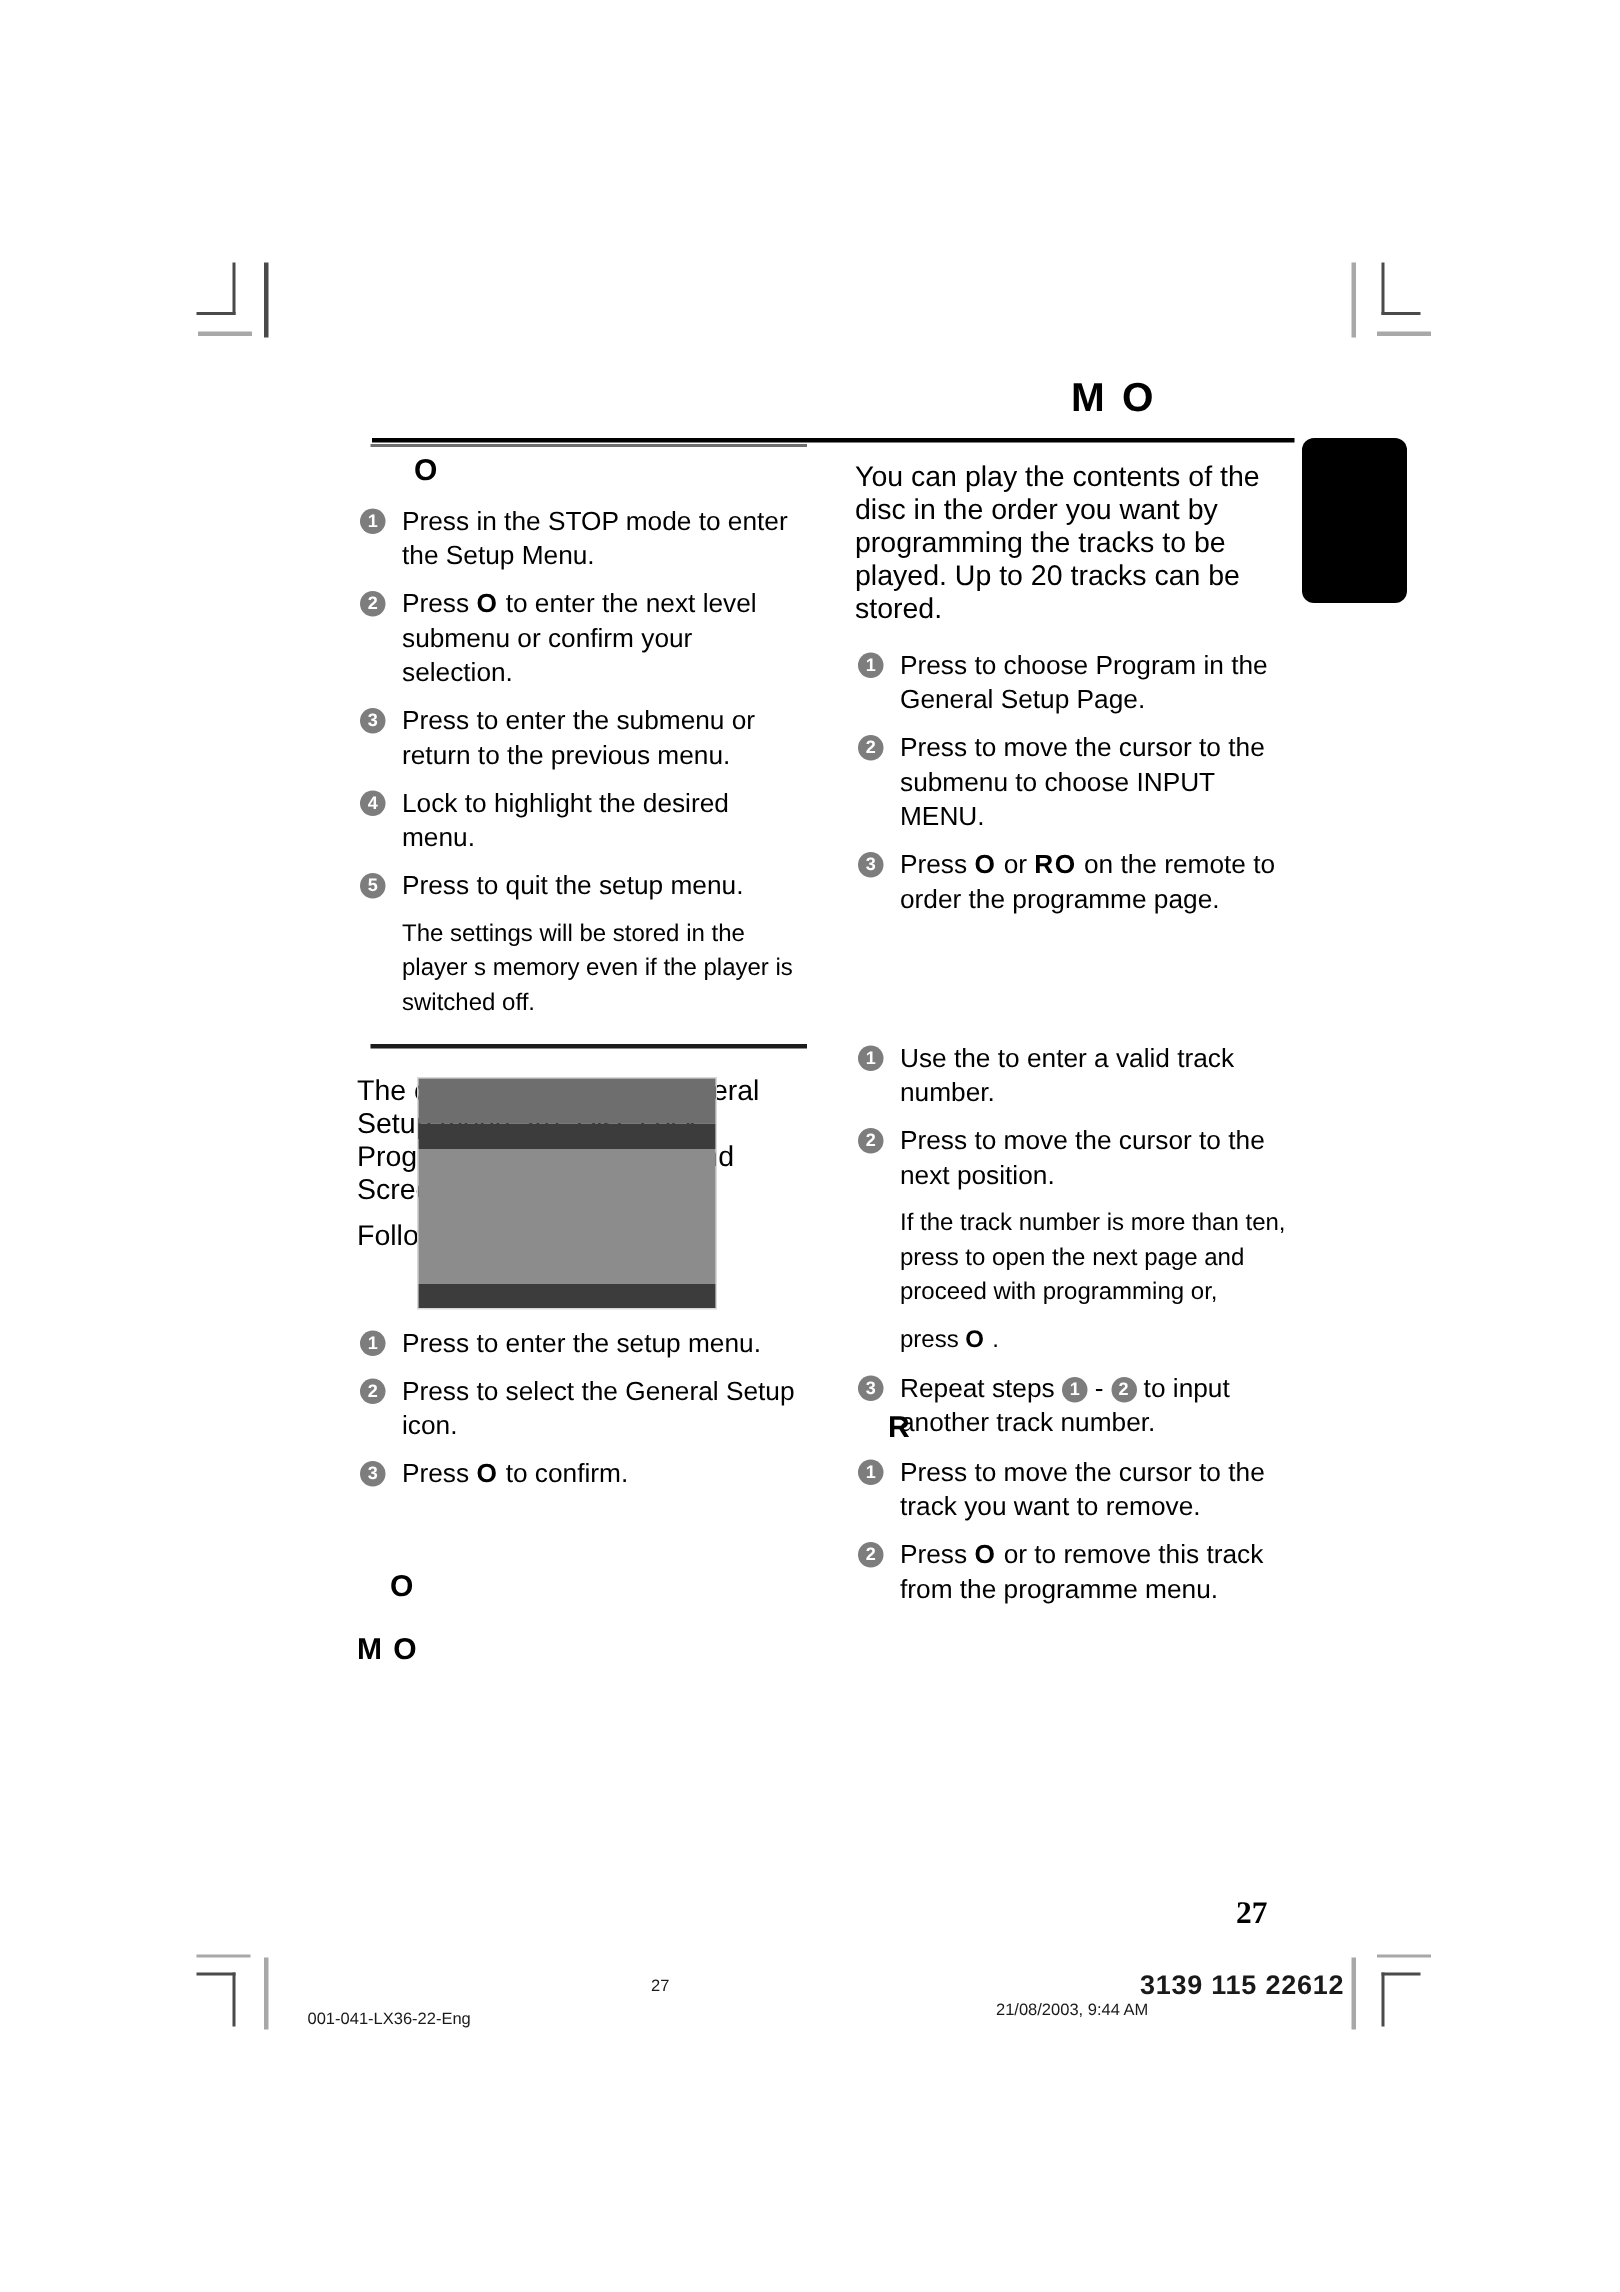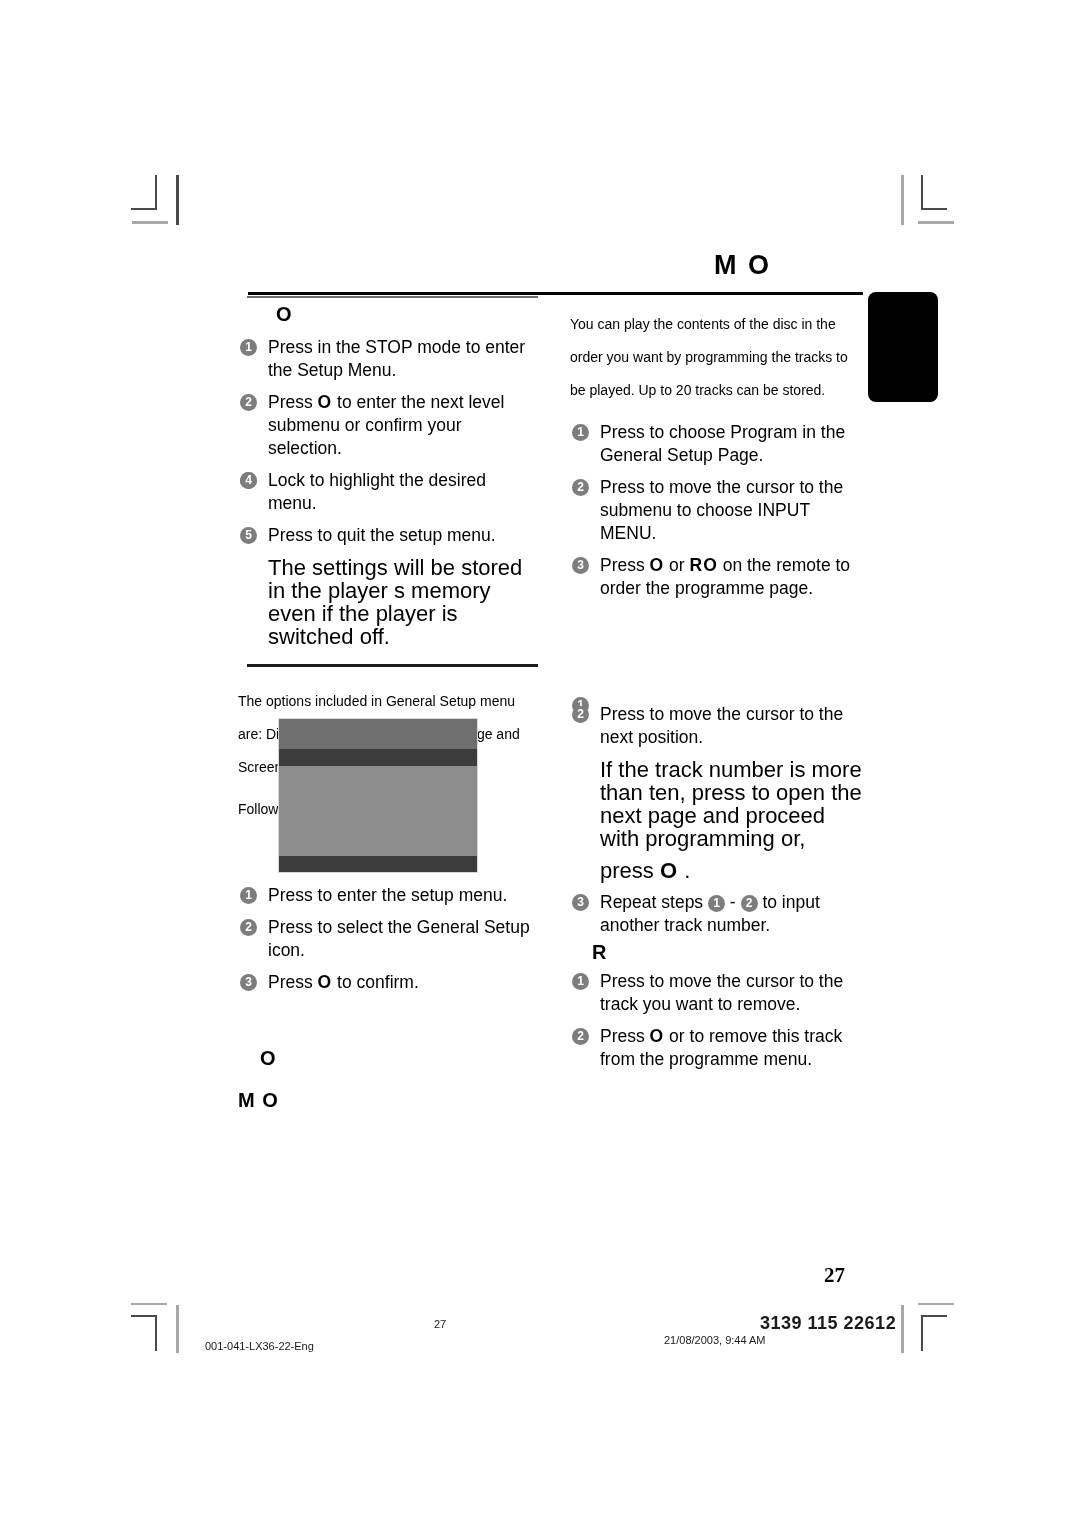--- a/index.html
+++ b/index.html
@@ -170,27 +170,27 @@
     color: #ffffff;
     font-size: 12px;
     font-weight: bold;
     line-height: 17px;
     text-align: center;
     vertical-align: 1px;
   }
   .para {
     margin: 0 0 9px 8px;
     padding-left: 30px;
-    font-size: 22px;
+    font-size: 16px;
     line-height: 23px;
   }
   .plain {
     margin: 0 0 9px 8px;
-    font-size: 14px;
-    line-height: 33px;
+    font-size: 19px;
+    line-height: 22px;
   }
 
   
   .glyph {
     display: inline-block;
     vertical-align: baseline;
   }
   .glyph.bold {
     font-weight: bold;
     letter-spacing: 1px;
@@ -283,20 +283,21 @@
     <span>Press             in the STOP mode to enter the Setup Menu.</span>
   </div>
 
   <div class="step">
     <span class="num">2</span>
     <span>Press </span><span class="glyph bold">O</span><span>   to enter the next level submenu or confirm your selection.</span>
   </div>
 
   <div class="step">
     <span class="num">3</span>
+    <span>Press           to enter the submenu or return to the previous menu.</span>
   </div>
 
   <div class="step">
     <span class="num">4</span>
     <span>Lock          to highlight the desired menu.</span>
   </div>
 
   <div class="step">
     <span class="num">5</span>
     <span>Press                to quit the setup menu.</span>
@@ -354,20 +355,21 @@
 
   <div class="step">
     <span class="num">3</span>
     <span>Press </span><span class="glyph bold">O</span><span>  or  </span><span class="glyph bold">RO</span><span>   on the remote to order the programme page.</span>
   </div>
 </div>
 
 <div class="col-right" style="top: 694px;">
   <div class="step">
     <span class="num">1</span>
+    <span>Use the                            to enter a valid track number.</span>
   </div>
 
   <div class="step">
     <span class="num">2</span>
     <span>Press             to move the cursor to the next position.</span>
   </div>
 
   <div class="para">If the track number is more than ten, press        to open the next page and proceed with programming or,</div>
   <div class="para" style="padding-left:30px;">
     <span>press </span><span class="glyph bold">O</span><span>  .</span>

